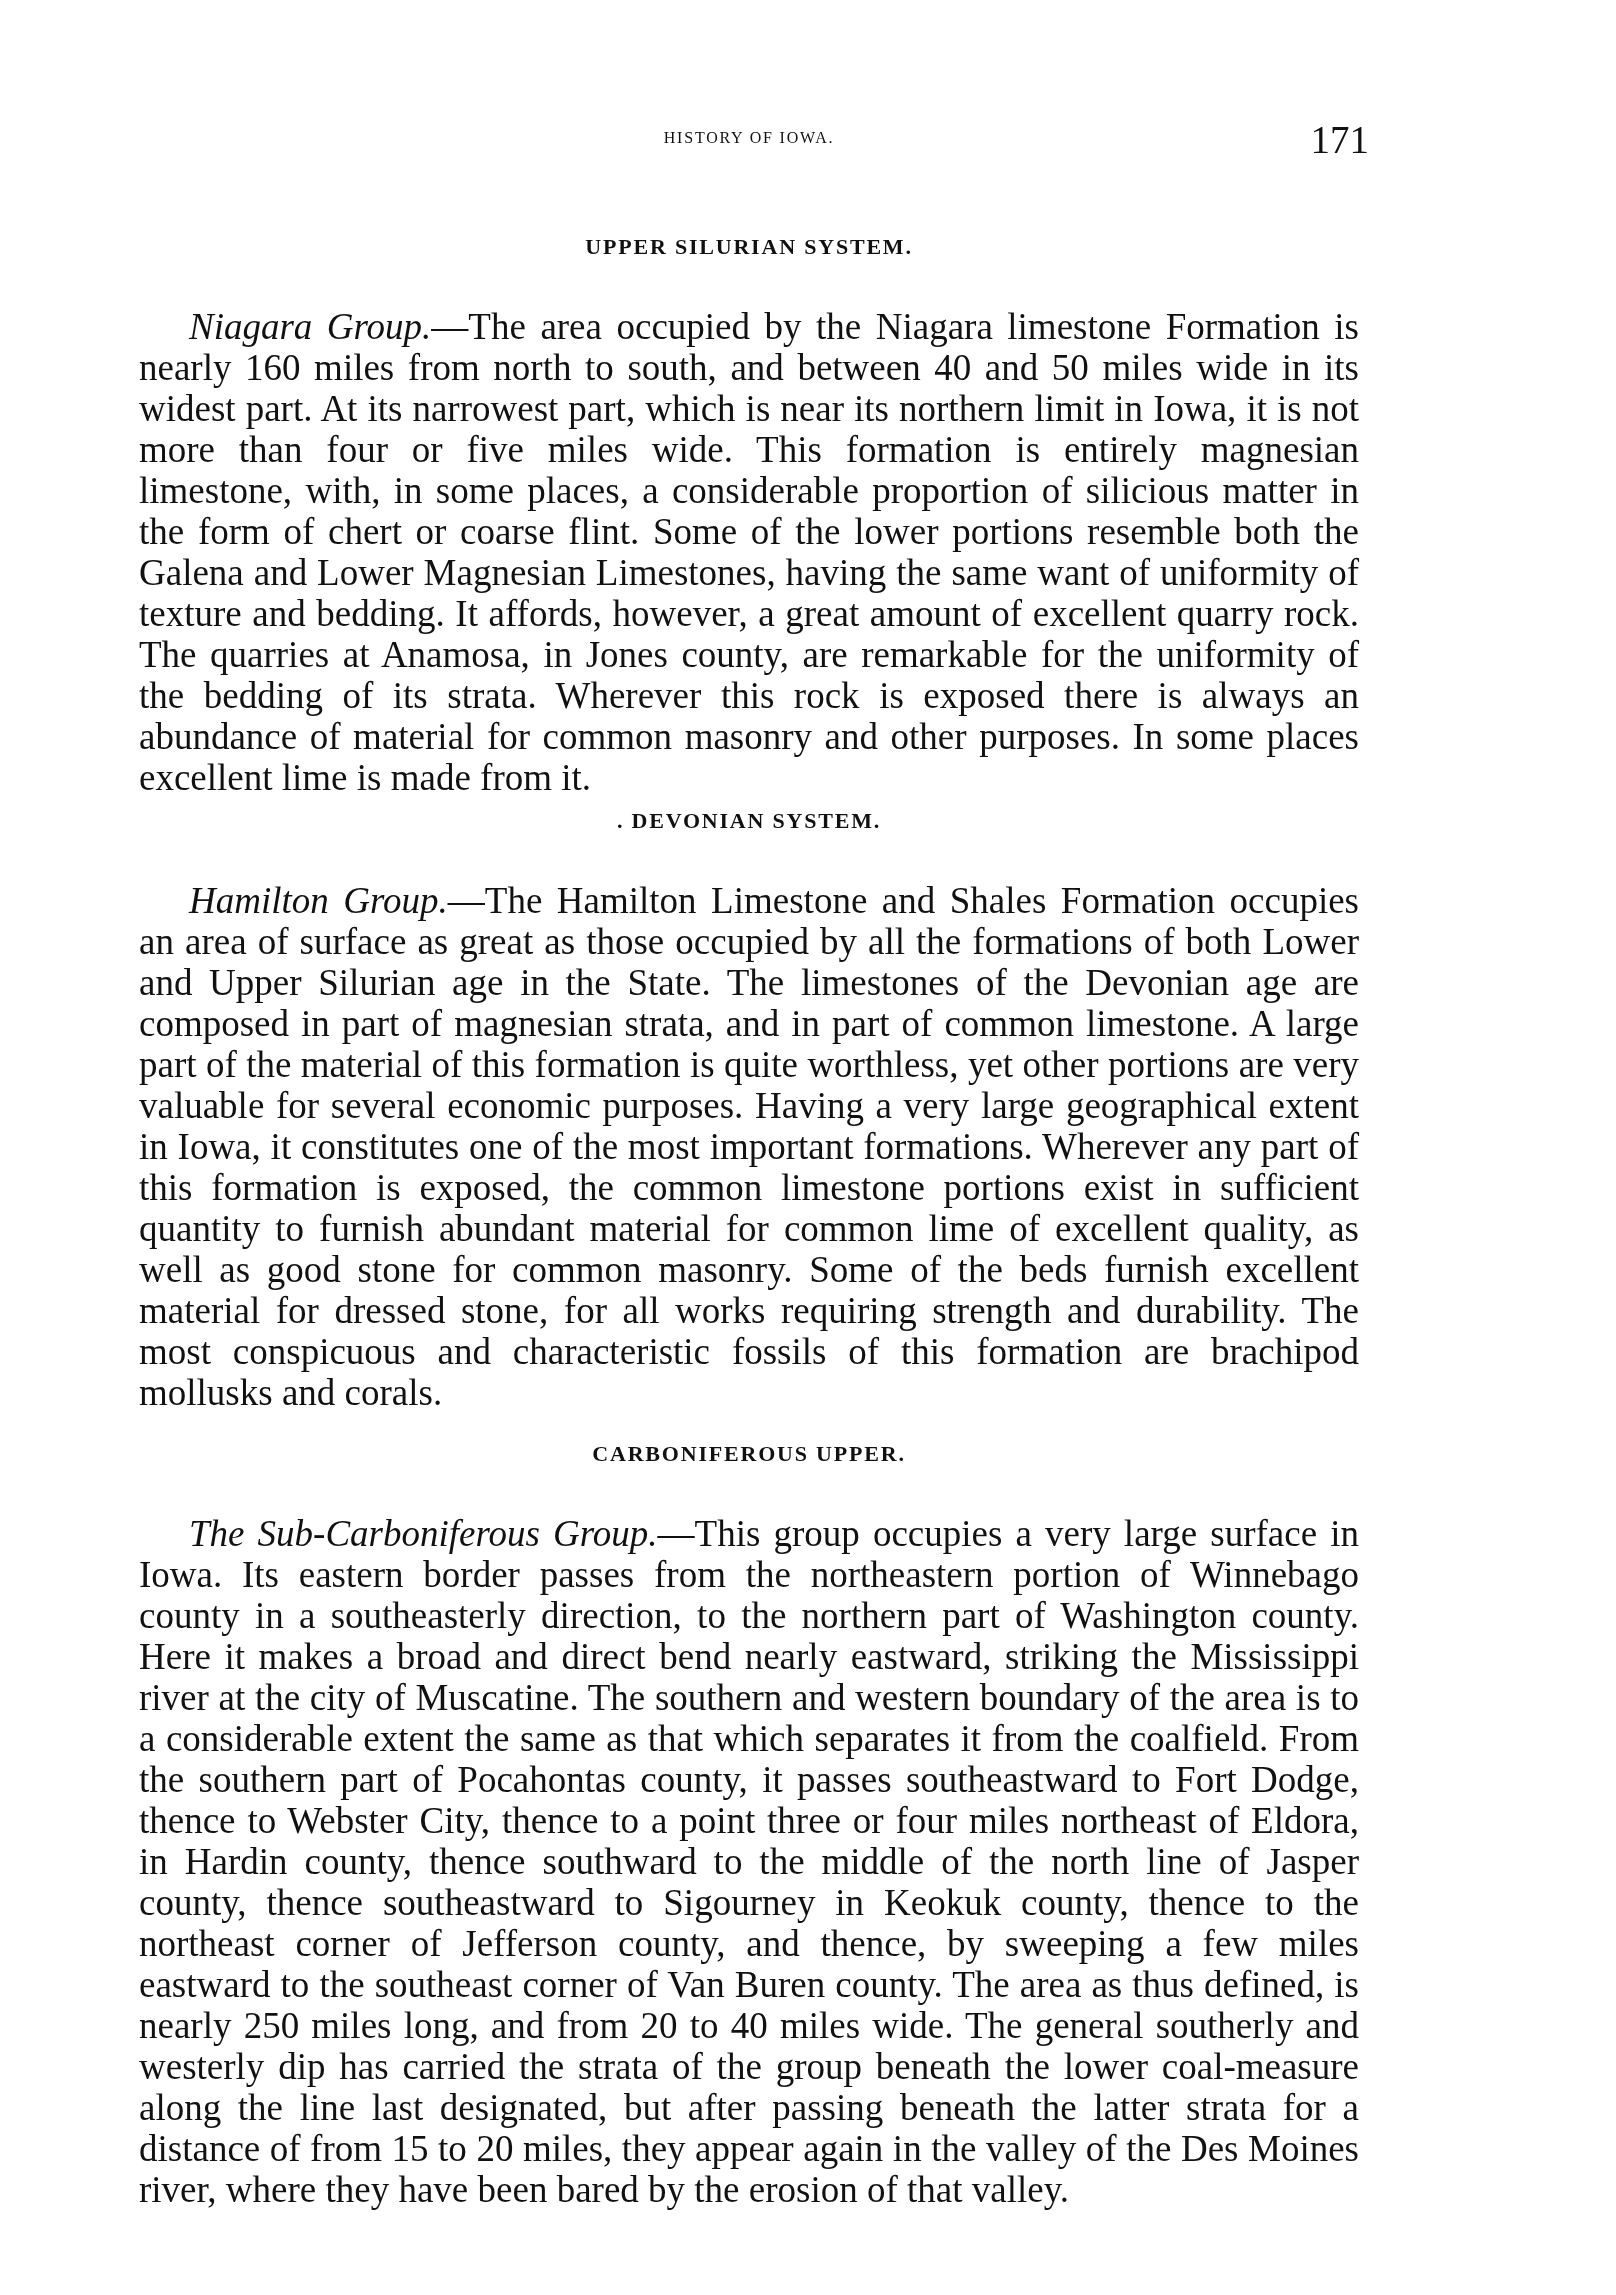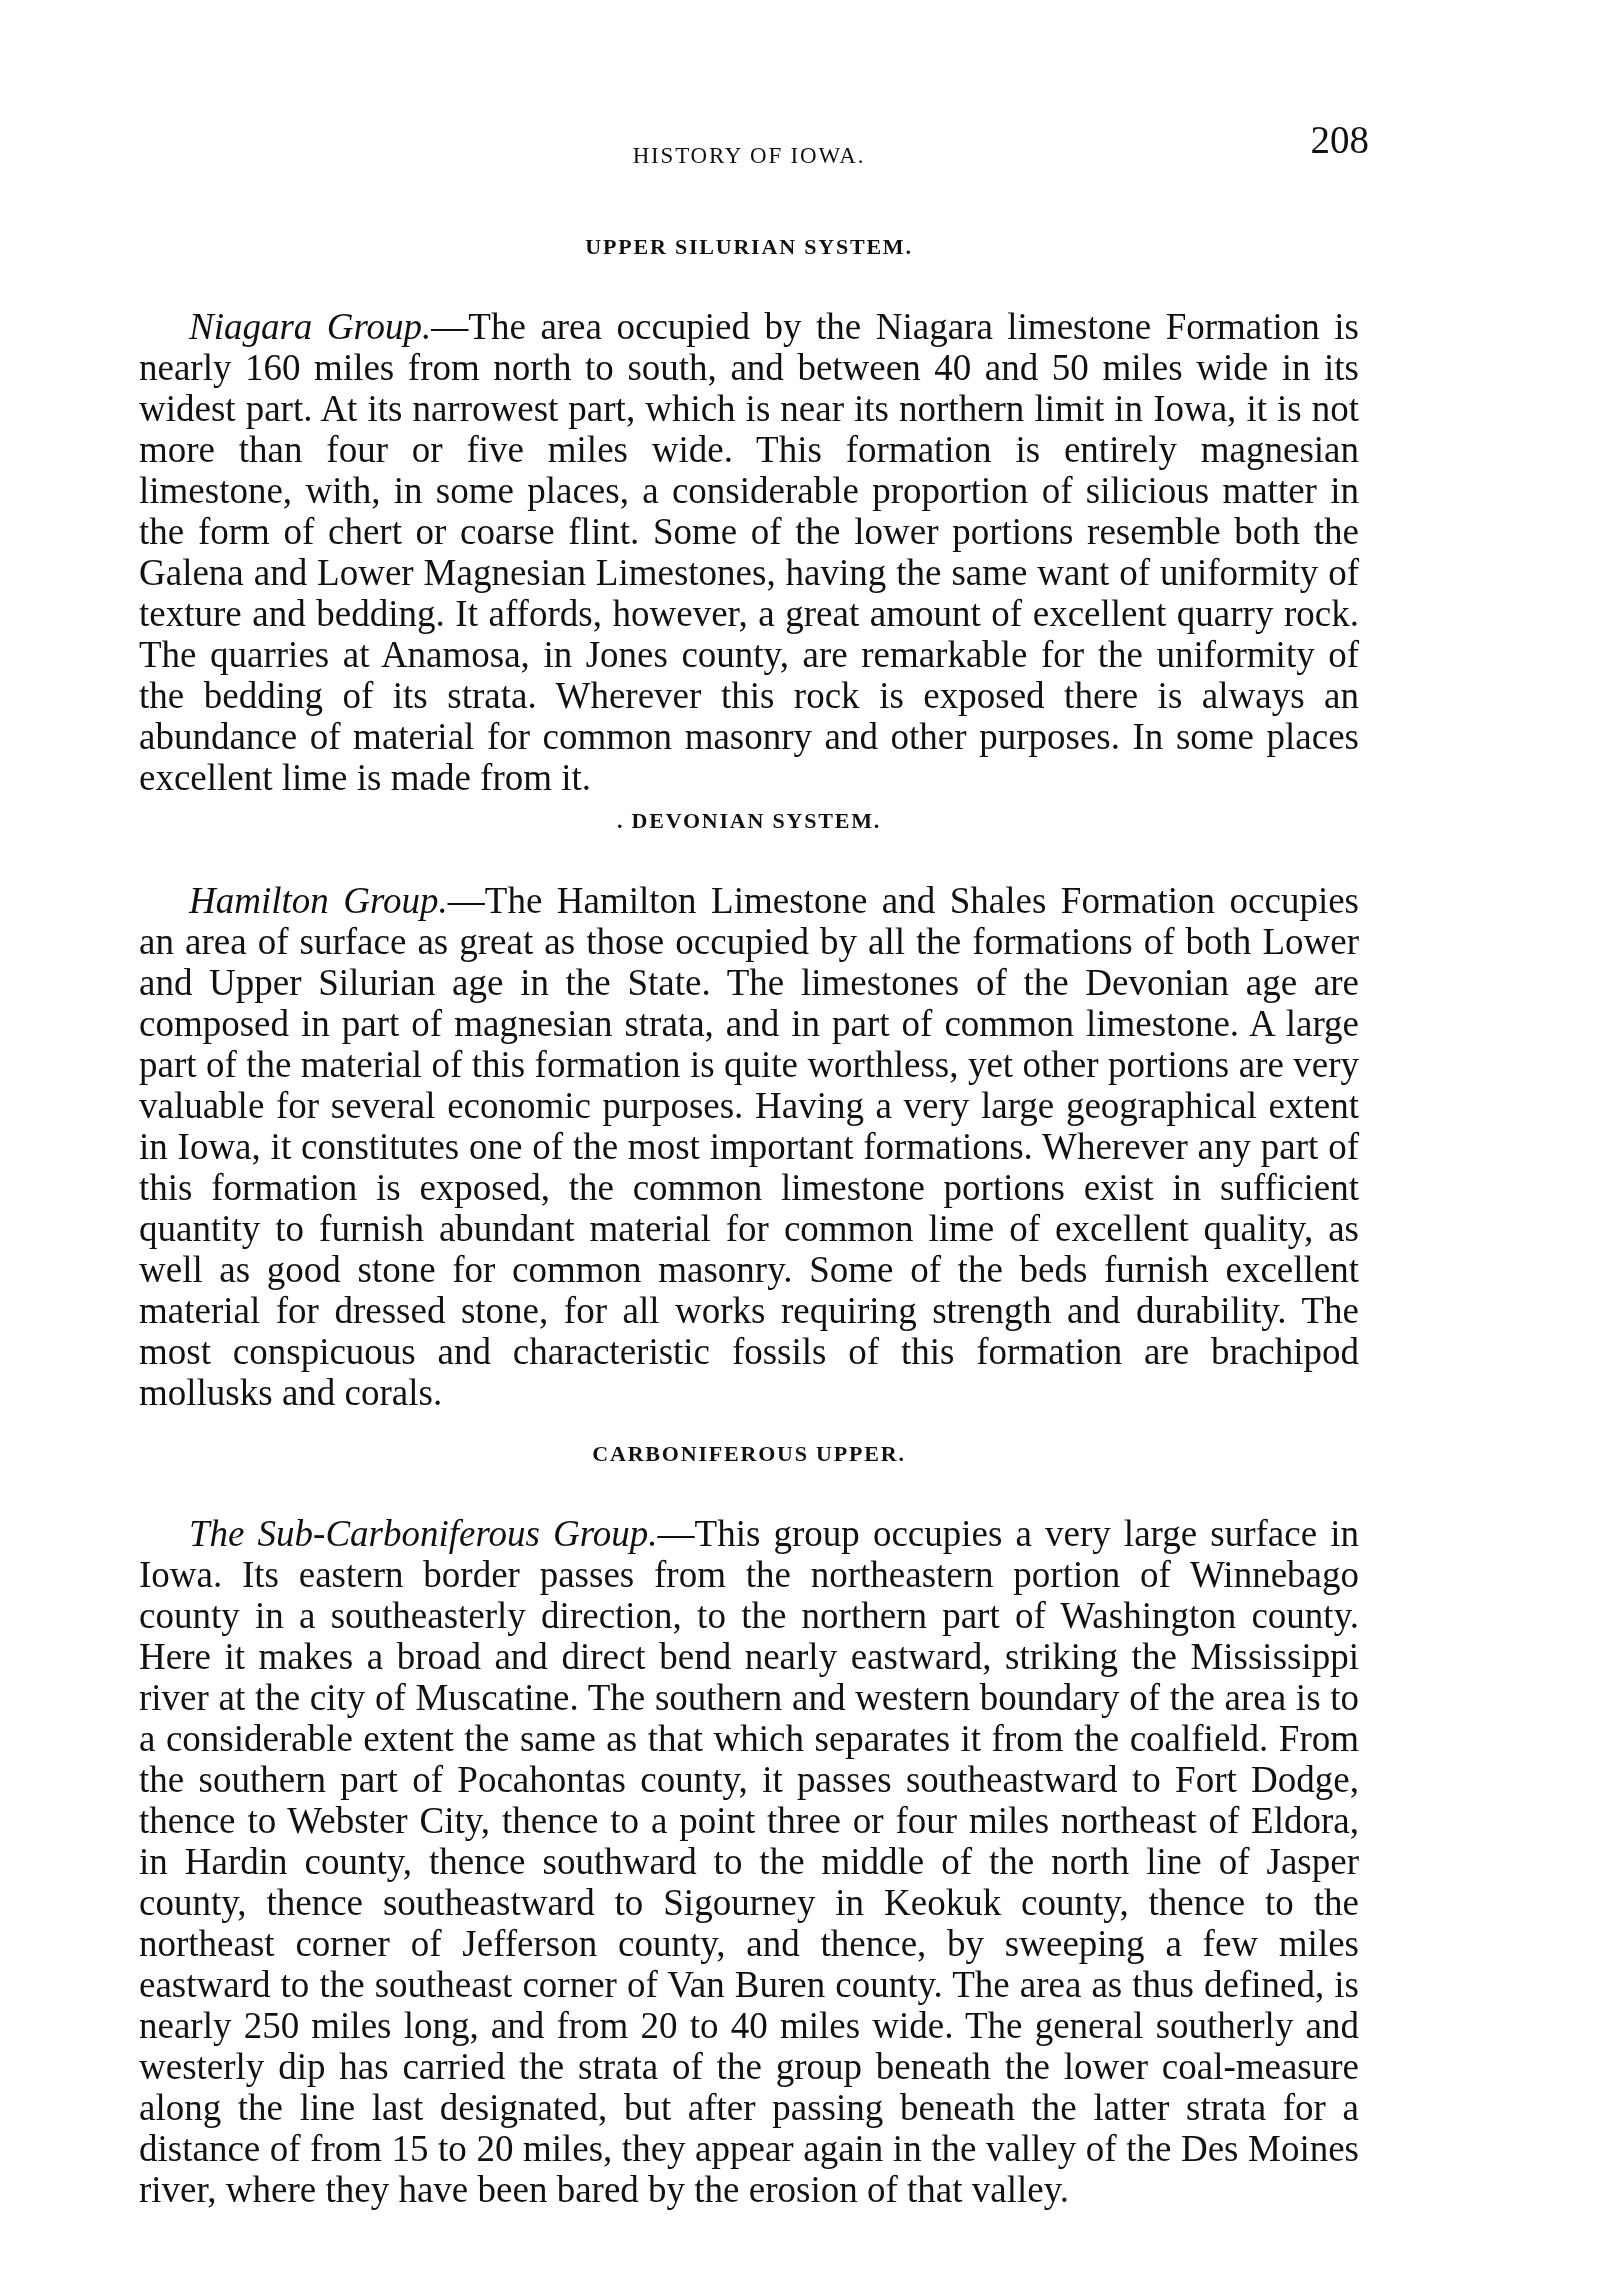--- a/index.html
+++ b/index.html
@@ -1,40 +1,40 @@
 <!DOCTYPE html>
 <html style="font-size:7.3px"><head>
 <meta charset="utf-8">
 <style>
   html, body { margin: 0; padding: 0; background: #ffffff; }
   body { width: 1616px; height: 2504px; position: relative; overflow: hidden;
          font-family: "Liberation Serif", "DejaVu Serif", serif; color: #111111; }
   .page { position: absolute; left: 129px; top: 0; width: 1240px; }
   .running-head { position: absolute; top: 117px; left: 0; width: 1240px; height: 41px; }
   .running-title { position: absolute; left: 0; right: 0; text-align: center;
-                   font-size: 23px; letter-spacing: 1.8px; top: 26px; }
+                   font-size: 16px; letter-spacing: 1.8px; top: 12px; }
   .page-number { position: absolute; right: 0; top: 0; font-size: 39px; }
   .section-head { text-align: center; font-size: 22px; letter-spacing: 1.8px;
                   margin: 12px; line-height: 37px; }
   .para { font-size: 37px; line-height: 41px; text-align: justify; margin: 10px;
           text-indent: 50px; hyphens: manual; }
   .para em { font-style: italic; }
   .sec1 { position: absolute; top: 216px; left: 0; width: 1240px; }
   .sec2 { position: absolute; top: 790px; left: 0; width: 1240px; }
   .sec3 { position: absolute; top: 1423px; left: 0; width: 1240px; }
   .gap-head { height: 19px; }
 </style>
 </head>
 <body>
 
 <div class="page">
 
   <div class="running-head">
     <div class="running-title">HISTORY OF IOWA.</div>
-    <div class="page-number">208</div>
+    <div class="page-number">171</div>
   </div>
 
   <div class="sec1">
     <h2 class="section-head">UPPER SILURIAN SYSTEM.</h2>
     <div class="gap-head"></div>
     <p class="para"><em>Niagara Group.</em><span>—The area occupied by the Niagara limestone Formation is nearly 160 miles from north to south, and between 40 and 50 miles wide in its widest part. At its narrowest part, which is near its northern limit in Iowa, it is not more than four or five miles wide. This formation is entirely magnesian limestone, with, in some places, a considerable proportion of silicious matter in the form of chert or coarse flint. Some of the lower portions resemble both the Galena and Lower Magnesian Limestones, having the same want of uniformity of texture and bedding. It affords, however, a great amount of excellent quarry rock. The quarries at Anamosa, in Jones county, are remarkable for the uniformity of the bedding of its strata. Wherever this rock is exposed there is always an abundance of material for common masonry and other purposes. In some places excellent lime is made from it.</span></p>
   </div>
 
   <div class="sec2">
     <h2 class="section-head">. DEVONIAN SYSTEM.</h2>

